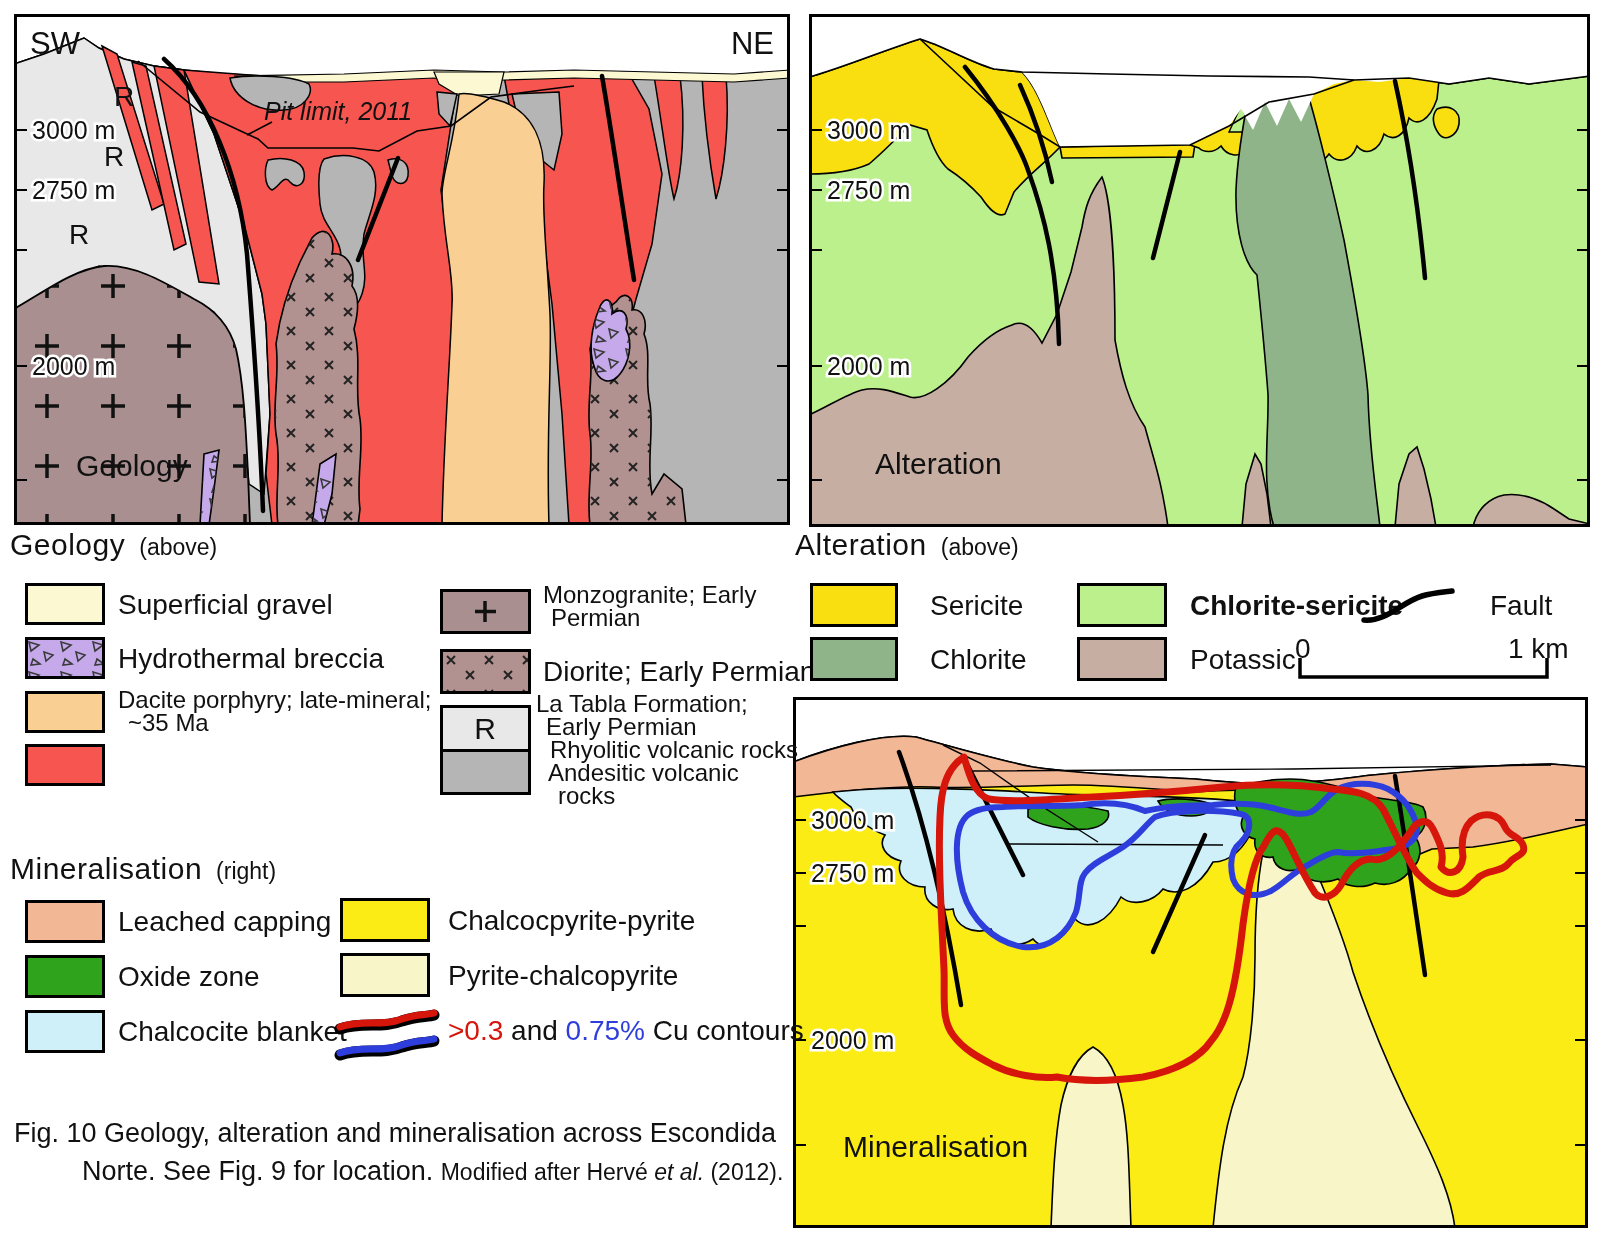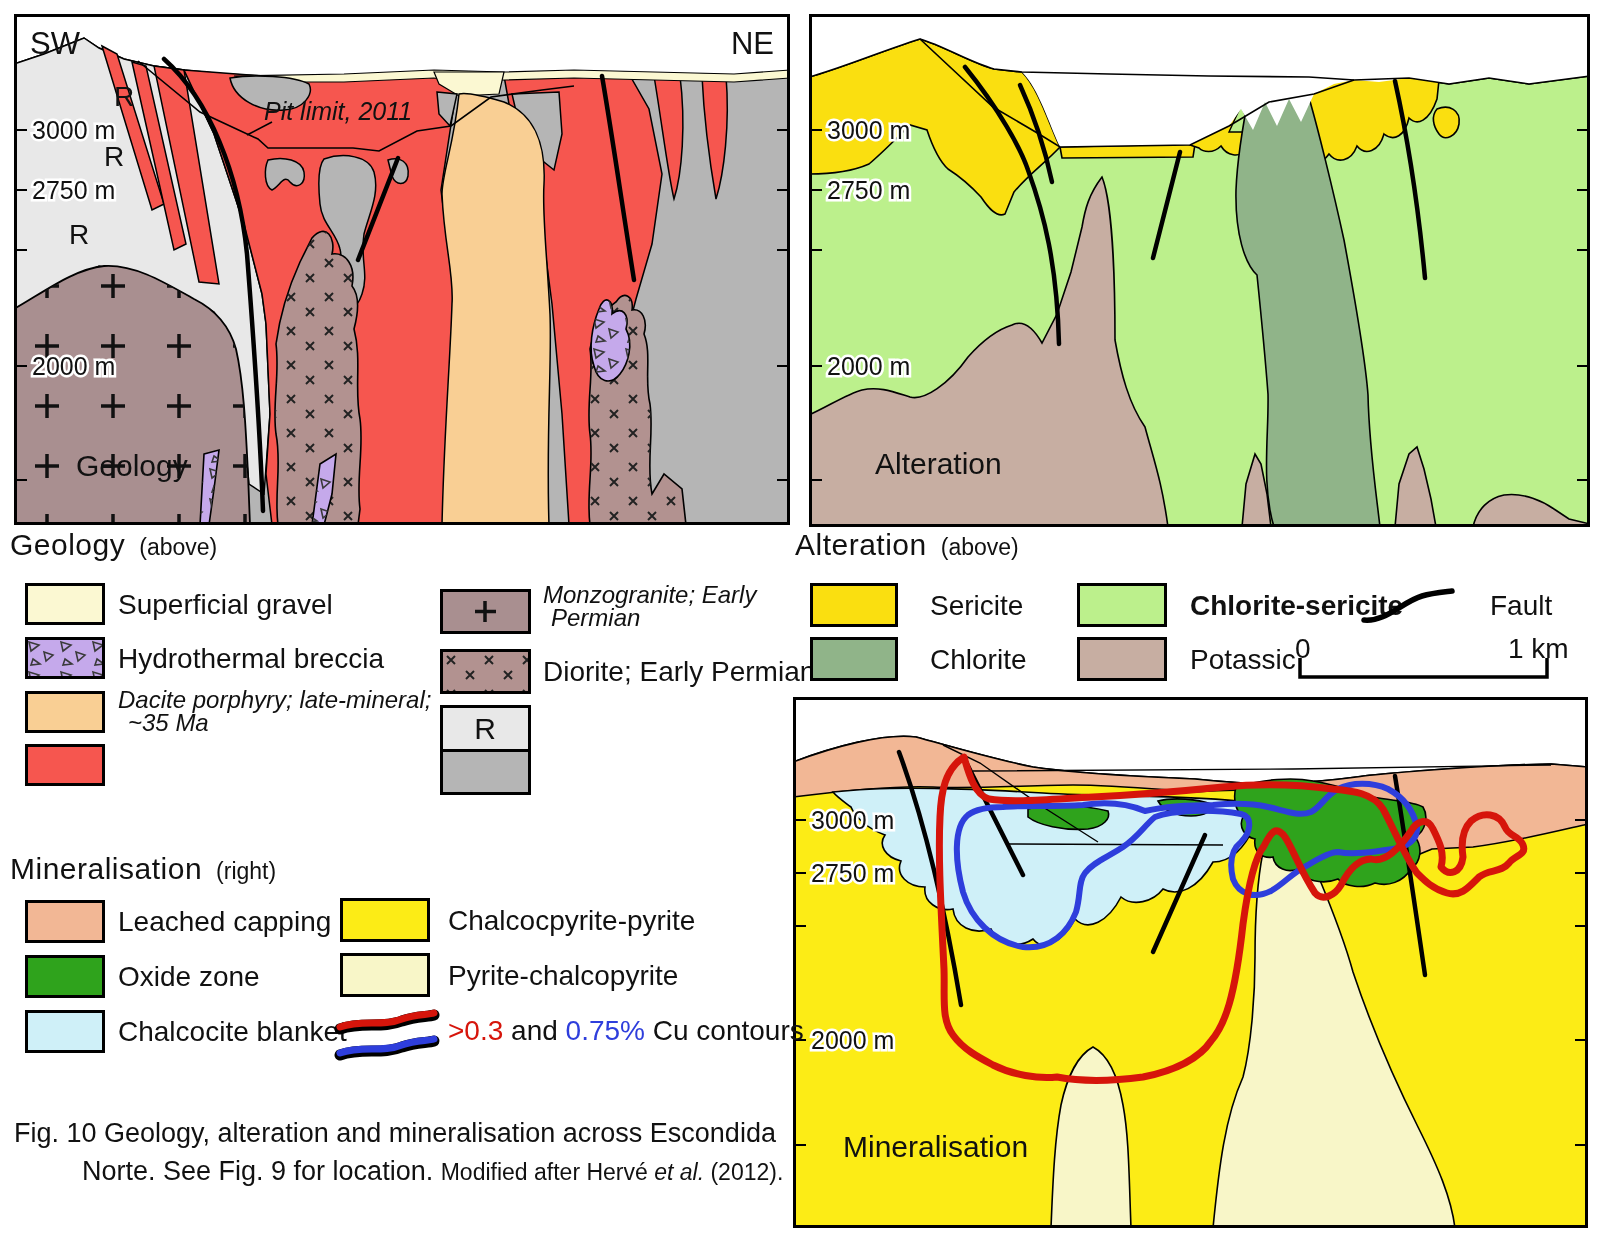--- a/index.html
+++ b/index.html
@@ -4,21 +4,21 @@
 <style>
   html,body{margin:0;padding:0;background:#ffffff;}
   .fig{position:relative;width:1600px;height:1247px;background:#fff;
        font-family:"Liberation Sans", sans-serif;color:#111;overflow:hidden;}
   .panel{position:absolute;}
   svg{display:block;}
   .abs{position:absolute;}
   .h1{font-size:30px;letter-spacing:.5px;}
   .h1s{font-size:23px;margin-left:14px;}
   .lab{font-size:28px;line-height:26px;white-space:nowrap;}
-  .lab2{font-size:24px;line-height:23px;white-space:nowrap;font-style:italic;}
+  .lab2{font-size:24px;line-height:23px;white-space:nowrap;}
   .cap1{font-size:27px;white-space:nowrap;}
   .cap-small{font-size:23px;}
   .it{font-style:italic;}
   .c-red{color:#D6150B;}
   .c-blue{color:#2E3EDC;}
 </style>
 </head>
 <body>
 
 <div class="fig">
@@ -235,20 +235,27 @@
     <div>Monzogranite; Early</div>
     <div style="margin-left:8px;">Permian</div>
   </div>
 
   <svg class="abs" style="left:440px;top:649px;" width="91" height="45">
     <rect x="1.5" y="1.5" width="88" height="42" stroke="#000" stroke-width="3" fill="#B29290"></rect>
     <rect x="3" y="3" width="85" height="39" fill="url(#pat-x)"></rect>
   </svg>
   <div class="abs lab" style="left:543px;top:659px;">Diorite; Early Permian</div>
 
+  <div class="abs lab2" style="left:536px;top:692px;">
+    <div>La Tabla Formation;</div>
+    <div style="margin-left:10px;">Early Permian</div>
+    <div style="margin-left:14px;">Rhyolitic volcanic rocks</div>
+    <div style="margin-left:12px;">Andesitic volcanic</div>
+    <div style="margin-left:22px;">rocks</div>
+  </div>
   <svg class="abs" style="left:440px;top:705px;" width="91" height="90">
     <rect x="1.5" y="1.5" width="88" height="44" stroke="#000" stroke-width="3" fill="#E8E8E8"></rect>
     <rect x="1.5" y="45.5" width="88" height="43" stroke="#000" stroke-width="3" fill="#B5B5B5"></rect>
     <text x="45" y="34" font-size="30" text-anchor="middle" font-family="Liberation Sans, sans-serif" fill="#111">R</text>
   </svg>
 
   <div class="abs" style="left:795px;top:528px;">
     <span class="h1">Alteration</span><span class="h1s">(above)</span>
   </div>
   <svg class="abs" style="left:810px;top:583px;" width="88" height="44">

